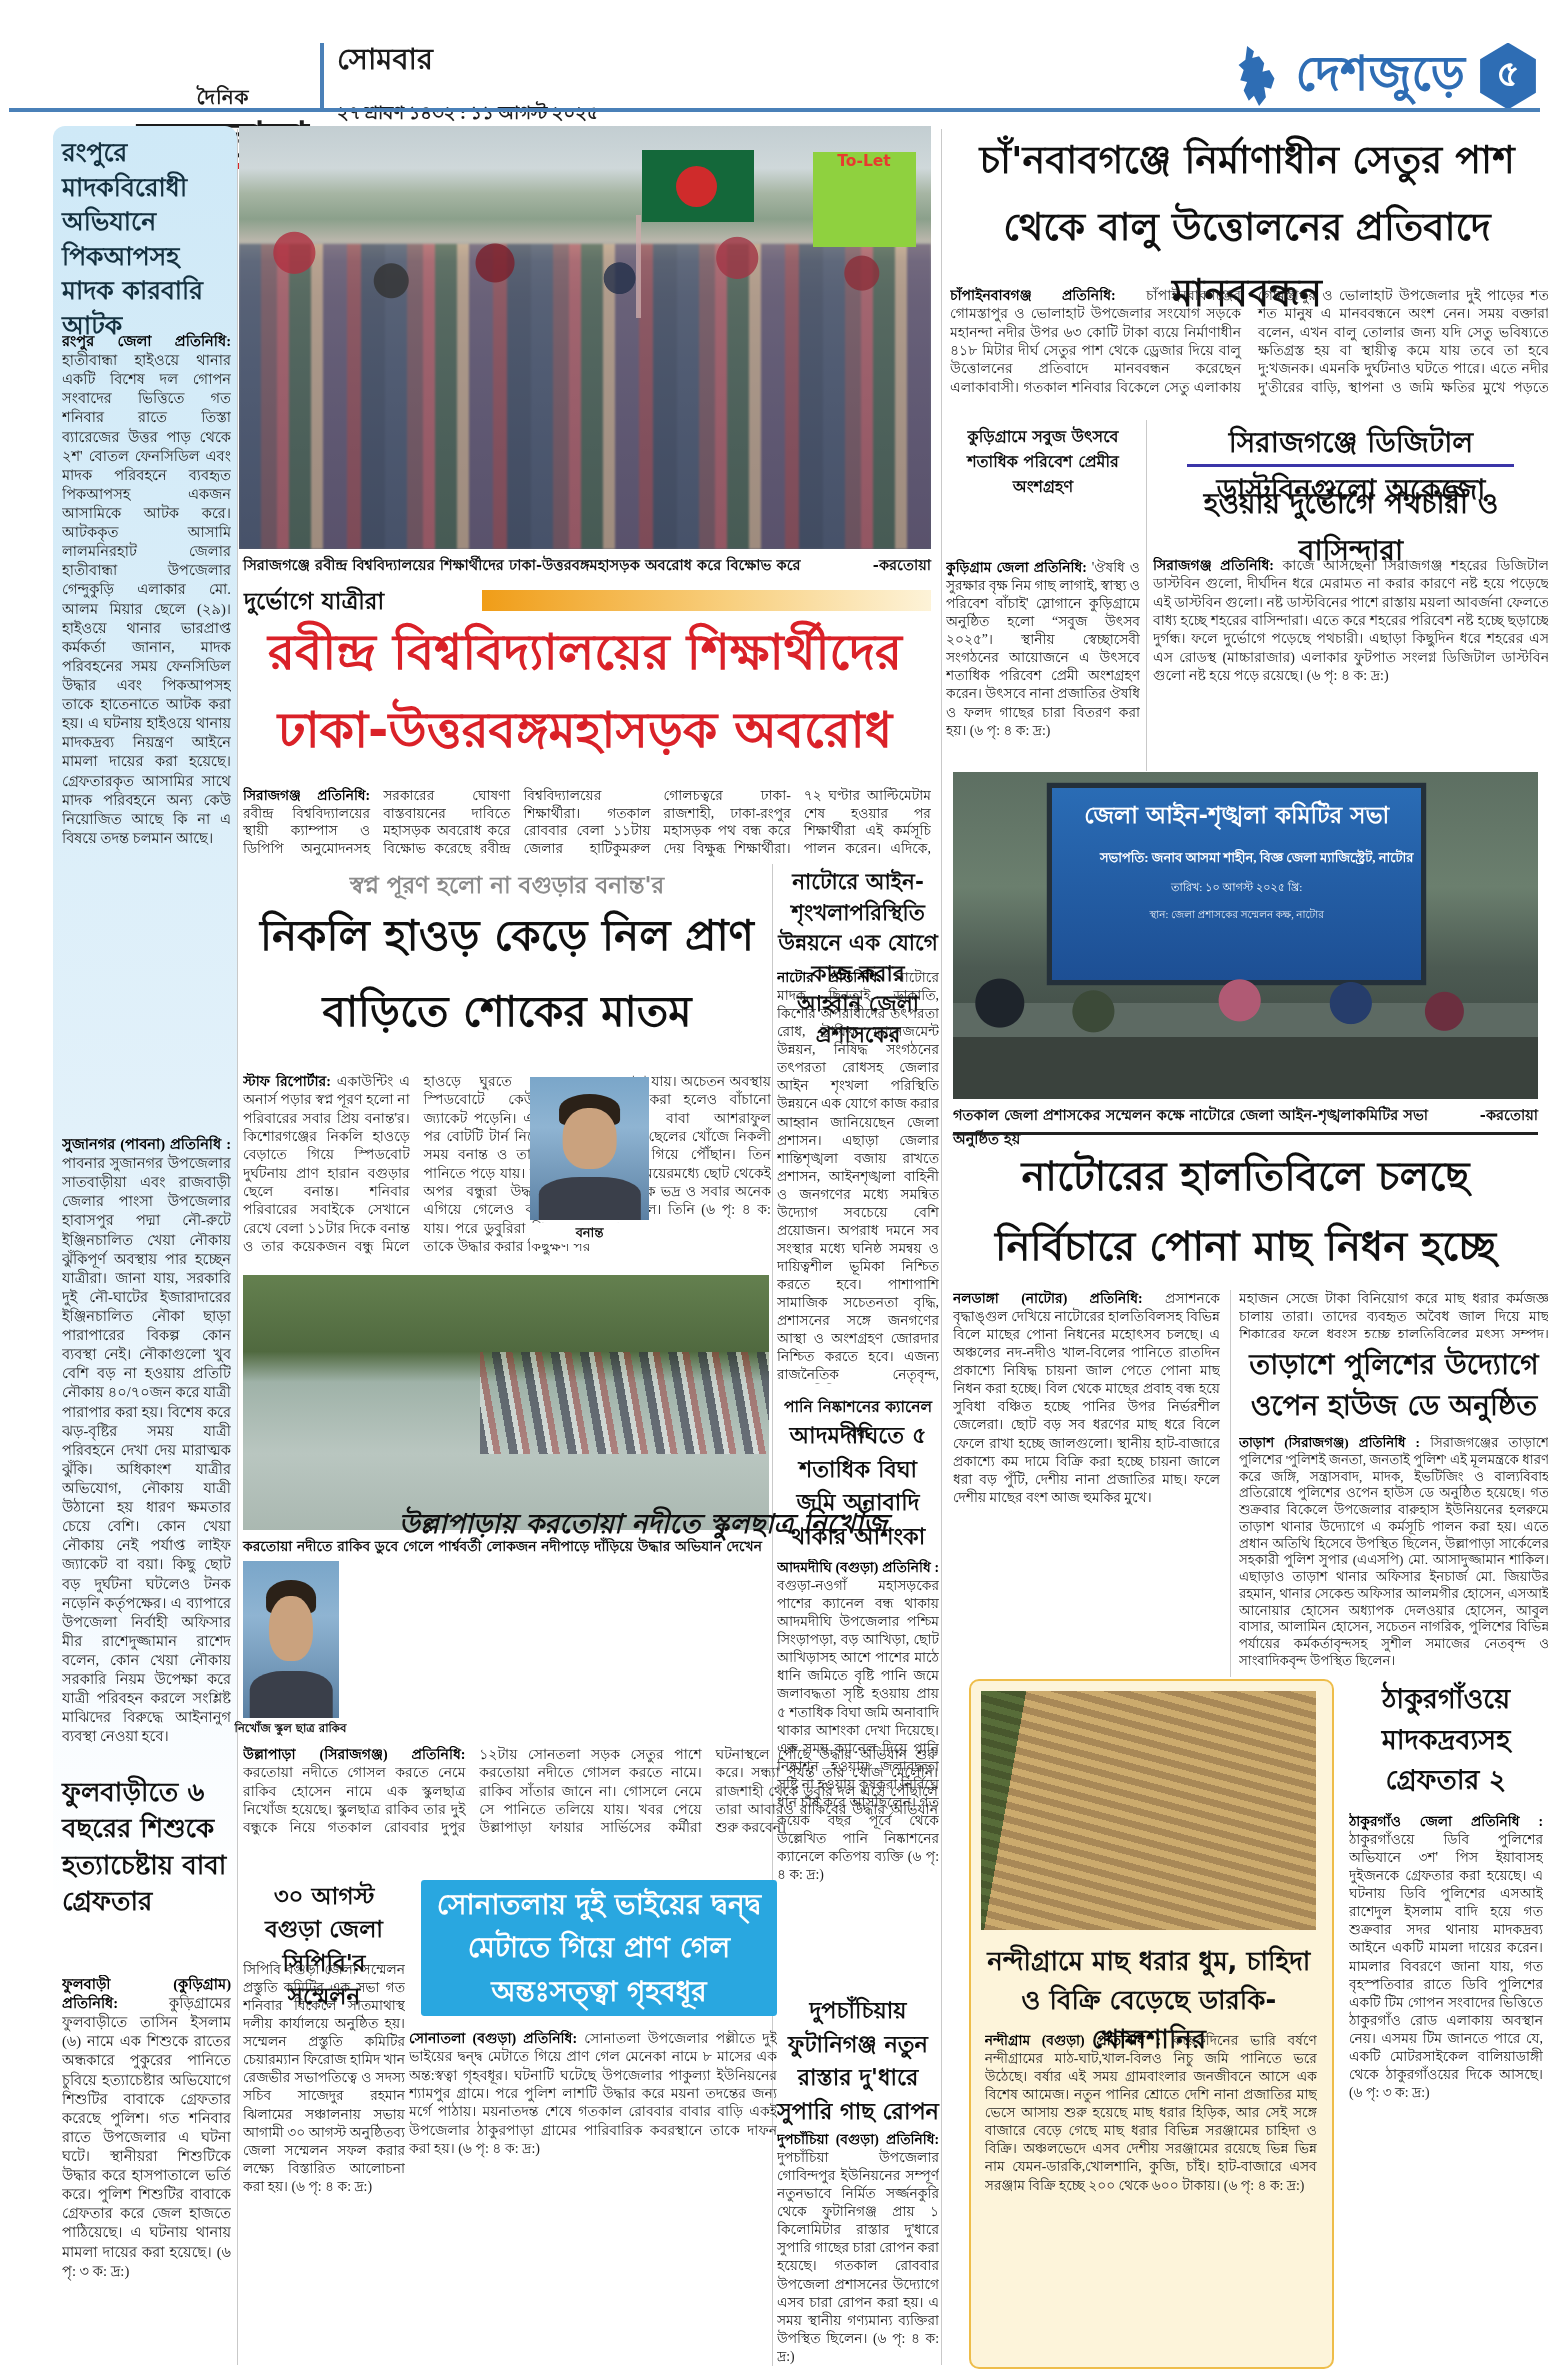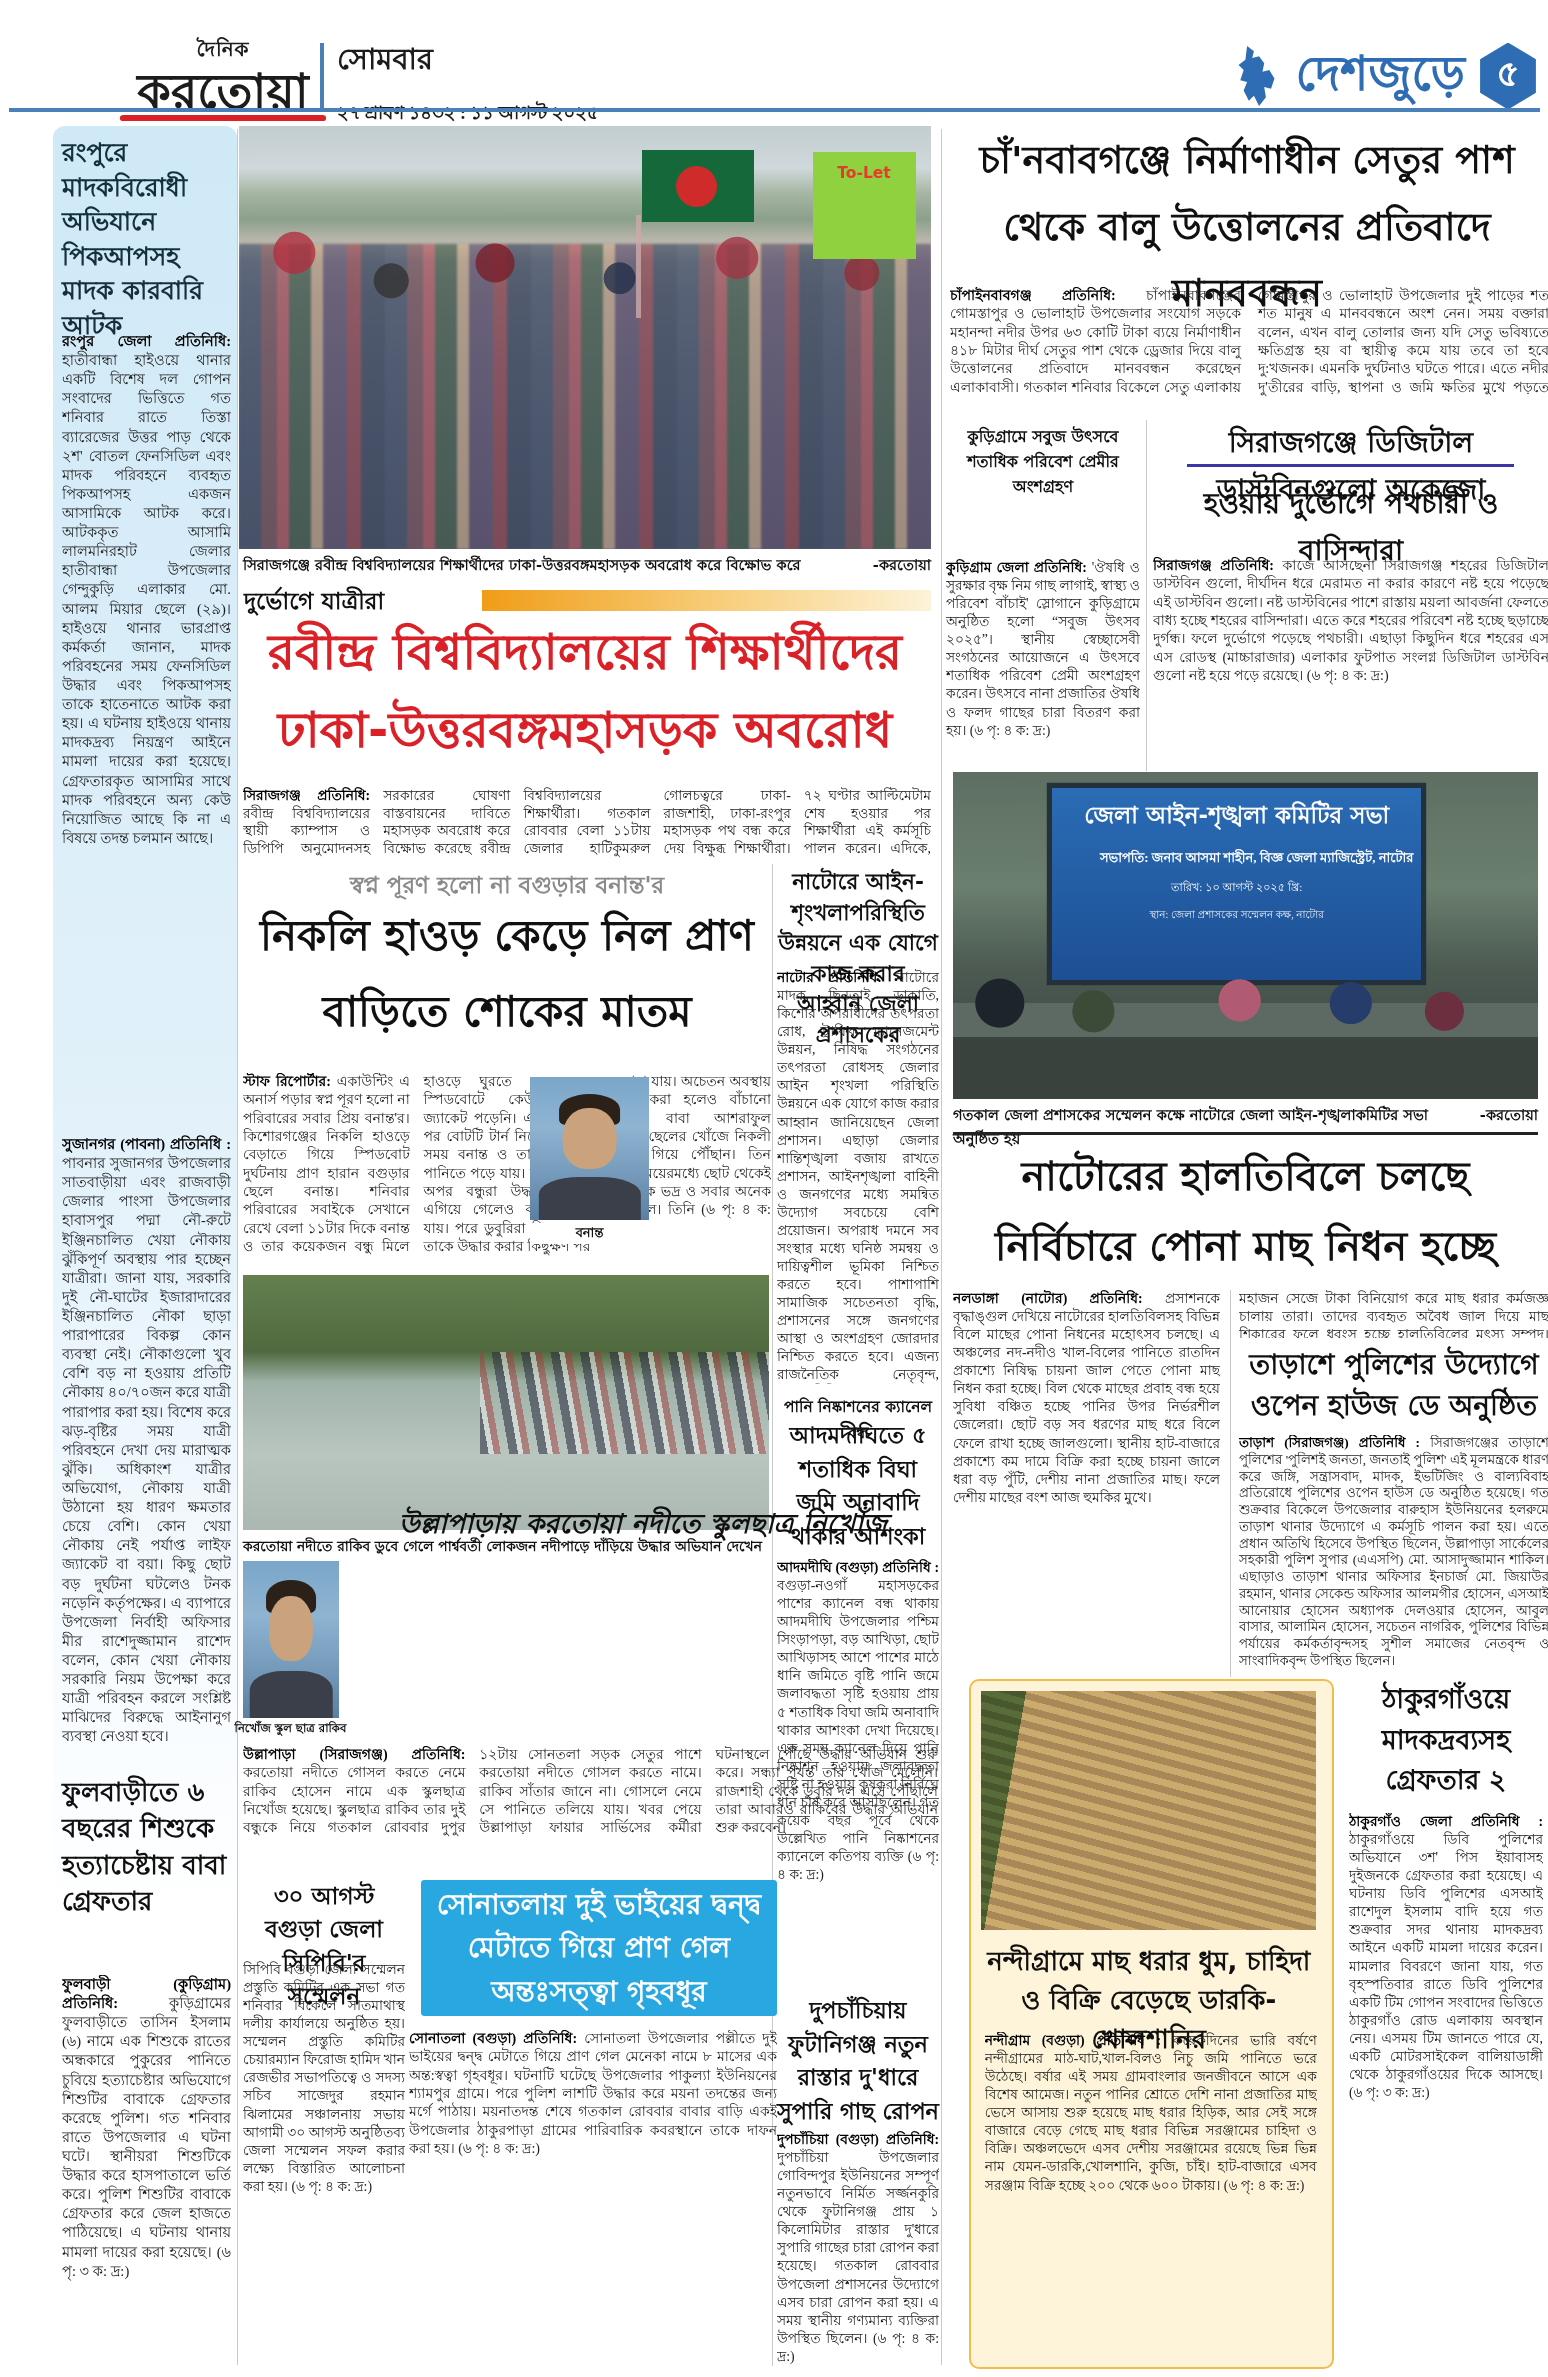--- a/index.html
+++ b/index.html
@@ -10,21 +10,21 @@
   .ctr{text-align:center;}
   .hl{font-family:"DejaVu Sans","Liberation Sans",sans-serif;font-weight:700;color:#101010;}
   .body-txt{font-size:14px;line-height:1.31;color:#1d1d1d;overflow:hidden;}
   .byline{font-weight:700;color:#000;}
   .caption{font-family:"DejaVu Sans",sans-serif;font-weight:700;font-size:14.6px;color:#111;}
   .vrule{width:0.9px;background:#c9c9c9;}
   .cols2{column-count:2;column-gap:17px;}
   .cols3{column-count:3;column-gap:13.8px;}
   .cols5{column-count:5;column-gap:13px;}
   
-  .logo-top{font-family:"DejaVu Sans",sans-serif;font-weight:800;font-size:20px;letter-spacing:0.9px;}
+  .logo-top{font-family:"DejaVu Sans",sans-serif;font-weight:800;font-size:20px;letter-spacing:0.9px;margin-top:48px;}
   .logo-main{font-family:"DejaVu Serif",serif;font-weight:800;font-size:48px;line-height:1;}
   .logo-underline{height:6px;background:#d92127;border-radius:3.4px/2.6px;}
   .masthead-day{font-family:"DejaVu Sans",sans-serif;font-weight:700;font-size:29px;}
   .masthead-date{font-size:18px;font-weight:600;}
   .section-word{font-family:"DejaVu Serif",serif;font-weight:800;font-size:48px;color:#2e6db4;}
   .hexa{width:62px;height:67px;background:#2e6db4;color:#fff;display:flex;align-items:center;justify-content:center;
         clip-path:polygon(50% 0,95% 25%,95% 75%,50% 100%,5% 75%,5% 25%);font-size:36px;font-weight:800;
         font-family:"DejaVu Sans",sans-serif;}
   
   .ph{overflow:hidden;position:absolute;}
@@ -37,21 +37,21 @@
      background:radial-gradient(circle 22.4px at 8% 40%,#b03040 0 20.6px,transparent 21.5px),
                 radial-gradient(circle 19px at 22% 62%,#333 0 17px,transparent 18px),
                 radial-gradient(circle 20.6px at 37% 48%,#7a1f2b 0 19px,transparent 20px),
                 radial-gradient(circle 17px at 55% 60%,#24304a 0 15.5px,transparent 16.3px),
                 radial-gradient(circle 22.4px at 72% 44%,#a23545 0 20.6px,transparent 21.5px),
                 radial-gradient(circle 19px at 90% 56%,#8c2f3a 0 17px,transparent 18px);
      opacity:.8;}
   .flag{position:absolute;width:112px;height:72px;background:#14683a;}
   .flag:after{content:"";position:absolute;left:34px;top:15.5px;width:41px;height:41px;border-radius:50%;background:#cf2b2b;}
   .tolet{position:absolute;right:15.5px;top:26px;width:103px;height:95px;background:#8fd13f;color:#e8392f;
-         font-weight:800;font-size:15.5px;text-align:center;padding-top:12px;font-family:"DejaVu Sans",sans-serif;}
+         font-weight:800;font-size:15.5px;text-align:center;font-family:"DejaVu Sans",sans-serif;}
   .ph-river{background:linear-gradient(180deg,#64804f 0%,#50693f 30%,#9fb2a8 42%,#b9c6c0 70%,#aab8b1 100%);}
   .riverfolk{position:absolute;right:0;top:30%;width:55%;height:40%;
      background:repeating-linear-gradient(80deg,rgba(40,40,60,.55) 0 8.6px,rgba(240,240,240,.5) 8.6px 13.8px,rgba(160,60,60,.5) 13.8px 20.6px,transparent 20.6px 29px);}
   .ph-meeting{background:linear-gradient(180deg,#5d6f62 0%,#6b7f6e 35%,#4c5a52 60%,#37413c 100%);}
   .screen{position:absolute;left:17%;top:5%;width:63%;height:56%;background:linear-gradient(180deg,#2a6cb5,#1d4f94);
           color:#fff;text-align:center;padding-top:8.6px;box-shadow:0 0 0 5.2px #24303a;}
   .screen .t1{font-weight:800;font-size:23px;font-family:"DejaVu Sans",sans-serif;}
   .screen .t2{font-size:13px;margin-top:12px;font-weight:700;padding-left:40px;}
   .screen .t3{font-size:11.2px;margin-top:10.3px;}
   .screen .t4{font-size:10.3px;margin-top:8.6px;opacity:.9;}

